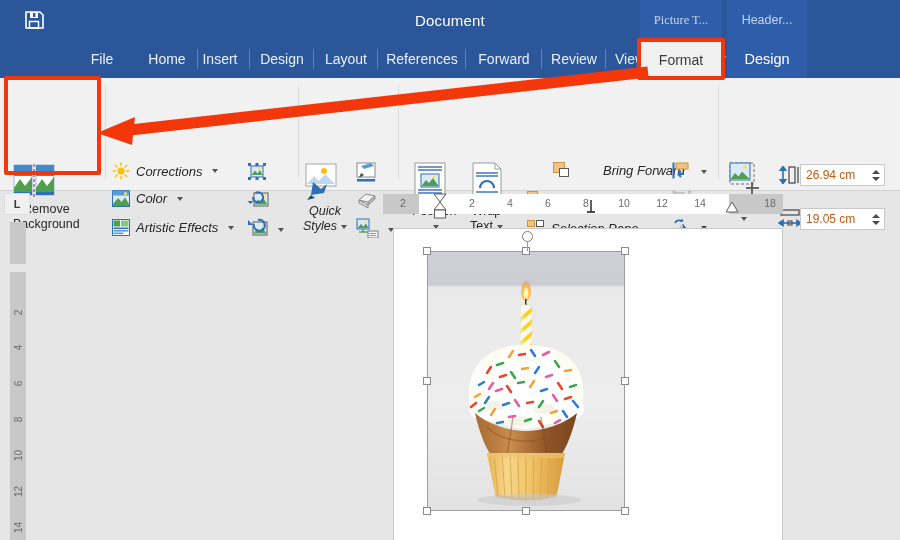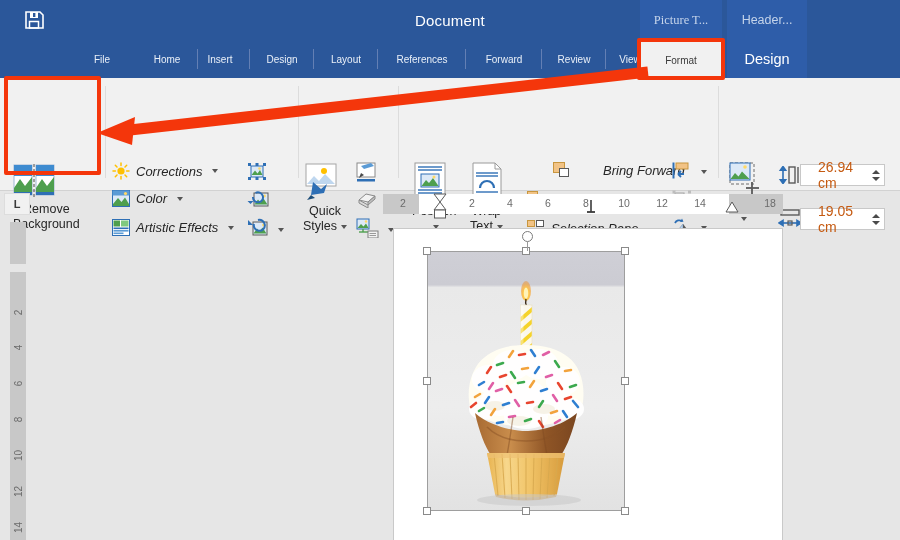--- a/index.html
+++ b/index.html
@@ -33,21 +33,21 @@
   #ctx-header { left:727px; width:80px; }
 
   
   #tabstrip{
     position:absolute; left:0; top:40px; width:900px; height:38px;
     background:#2B579A;
   }
   .tab{
     position:absolute; top:0; height:38px;
     display:flex; align-items:center; justify-content:center;
-    color:#EAF0F8; font-size:10px; white-space:nowrap;
+    color:#EAF0F8; font-size:14px; white-space:nowrap;
   }
   .tab.sep::after{
     content:""; position:absolute; right:0; top:9px;
     width:1px; height:20px; background:#637FB4;
   }
   .tab.active{
     background:#F1F1F1; color:#3B3B3B;
     border-top:2px solid #2B579A;
   }
   #tab-file{ left:76px;  width:52px; }
@@ -110,21 +110,21 @@
   }
   #remove-background .blbl{ margin-top:4px; }
 
   
   .spinwrap{
     position:absolute; display:flex; align-items:center;
     border:1px solid #C8C8C8; background:#fff;
     width:85px; height:22px;
   }
   .spinwrap .val{
-    flex:1; font-size:14px; color:#C55A11; padding-left:17px;
+    flex:1; font-size:12px; color:#C55A11; padding-left:5px;
   }
   .spinarrows{ width:14px; display:flex; flex-direction:column;
     align-items:center; justify-content:center; gap:3px; padding-right:3px;}
   .sa{ width:0;height:0;border-left:4px solid transparent;border-right:4px solid transparent;}
   .sa.up{ border-bottom:4px solid #4A4A4A; }
   .sa.dn{ border-top:4px solid #4A4A4A; }
 
   
   #tabselect{
     position:absolute; left:4px; top:193px; width:26px; height:22px;
@@ -317,21 +317,21 @@
     <svg width="24" height="20" viewBox="0 0 24 20">
       <rect x="7" y="4" width="14" height="13" fill="#DCE9F7" stroke="#5A5A5A"></rect>
       <path d="M7.5 15.5 L11 10.5 L13.5 13.5 L16.5 9.5 L20.5 15.5 Z" fill="#4E9F4E"></path>
       <circle cx="17.5" cy="7" r="1.4" fill="#FFD966"></circle>
       <path d="M8 6 a5.5 5.5 0 1 0 4 -4" fill="none" stroke="#2E6FB5" stroke-width="2"></path>
       <path d="M2 2 l0 5 l5 0 z" fill="#2E6FB5"></path>
     </svg>
   </div>
   <span class="caret" style="position:absolute; left:274px; top:150px;"></span>
 
-  <div class="bigbtn" id="quick-styles" style="left:303px; top:84px; width:48px;">
+  <div class="bigbtn" id="quick-styles" style="left:303px; top:84px; width:48px;font-style:italic;">
     <svg width="42" height="40" viewBox="0 0 42 40">
       <rect x="3" y="2" width="30" height="22" fill="#ffffff" stroke="#A6A6A6"></rect>
       <circle cx="21" cy="9" r="3" fill="#FFC000"></circle>
       <path d="M4 22 L11 14 L16 19 L22 12 L32 22 Z" fill="#BFD7EF"></path>
       <path d="M10 20 L18 27 L24 22 L21 31 L8 33 Z" fill="#2E6FB5"></path>
       <path d="M8 33 L4 38 L12 36 Z" fill="#1F4E79"></path>
     </svg>
     <div class="blbl" style="margin-top:2px;">
       <span>Quick</span><br>
       <span>Styles</span><span class="caret"></span>

